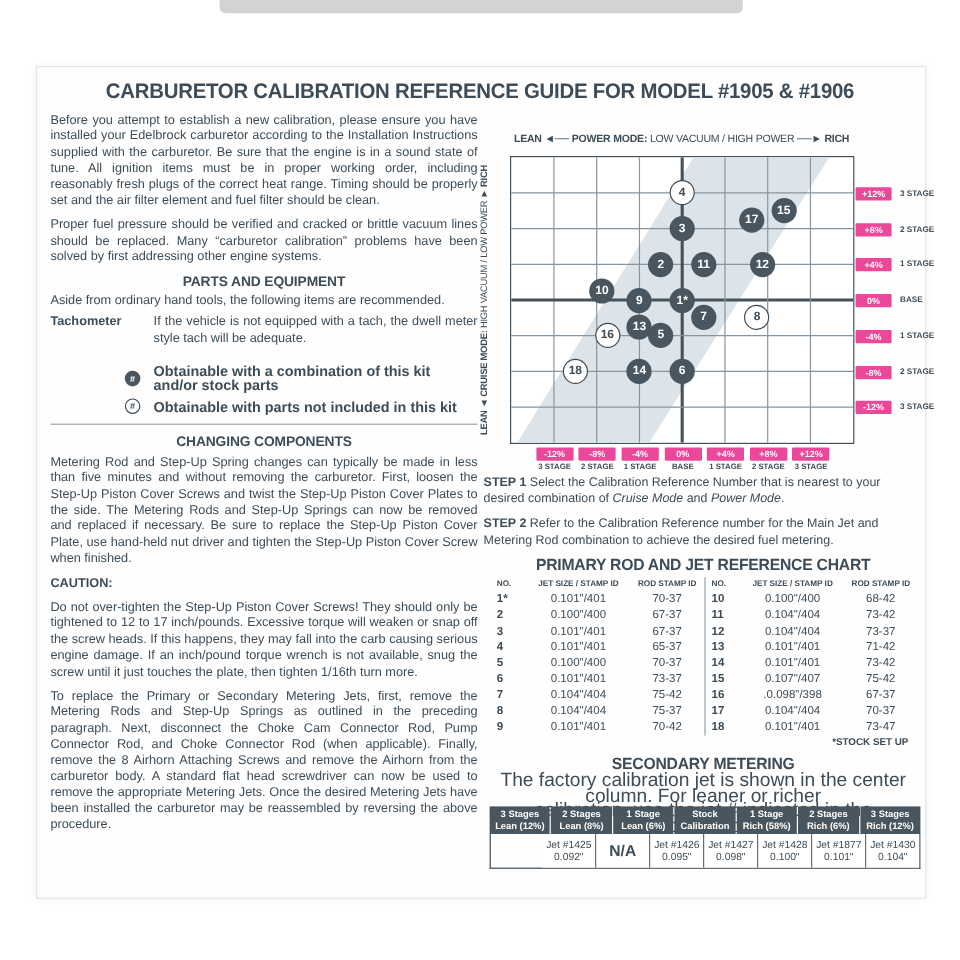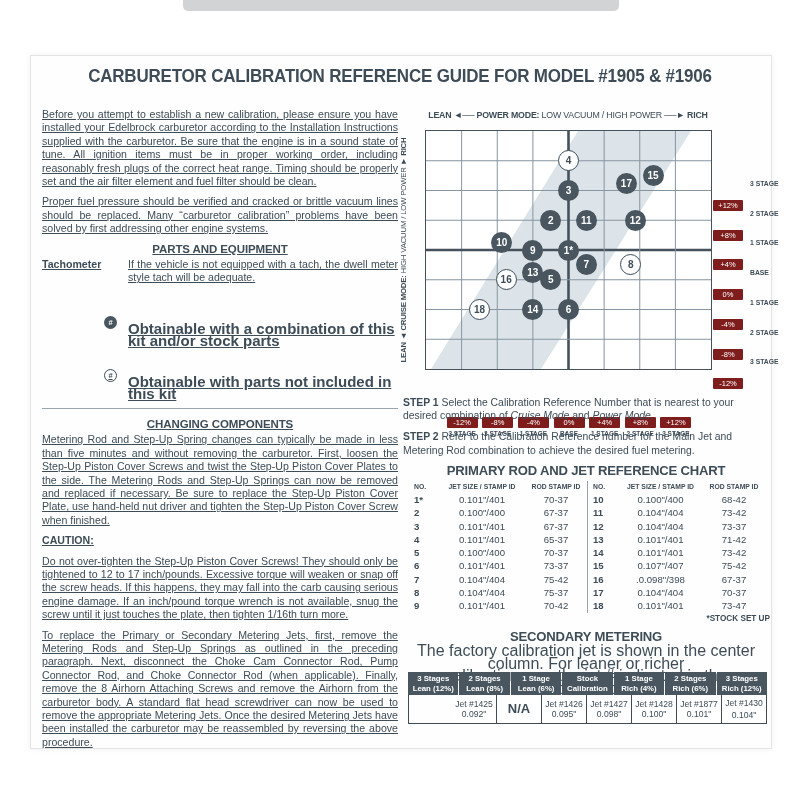--- a/index.html
+++ b/index.html
@@ -19,40 +19,40 @@
     background:#fefefe;border:1px solid #e4e4e4;
     box-shadow:0 0 6px rgba(0,0,0,.06);
   }
   .doc-title{
     position:absolute;left:40px;top:66px;width:720px;
     text-align:center;font-weight:bold;font-size:17.5px;letter-spacing:-.2px;
     transform:scaleX(.97);color:#3d4c57;
   }
   
   .left-col{
-    position:absolute;left:42px;top:108px;width:356px;
-    font-size:10.6px;line-height:13.4px;text-align:justify;text-decoration:underline;
+    position:absolute;left:42px;top:94px;width:356px;
+    font-size:10.6px;line-height:13.4px;text-align:justify;
   }
   .left-col p{margin:0 0 7px 0;}
   .sec-head{
     text-align:center;font-weight:bold;font-size:11.5px;margin:4px 0 2px 0;
     letter-spacing:-.1px;
   }
   .parts-item{display:grid;grid-template-columns:86px 1fr;margin:0 0 7px 0;}
   .parts-item .term{font-weight:bold;text-align:left;}
   .parts-item .desc{text-align:justify;}
   .legend-row{display:flex;align-items:center;margin:5px 0 5px 62px;text-align:left;}
   .legend-sym{
     width:13px;height:13px;border-radius:50%;flex:0 0 13px;
     display:flex;align-items:center;justify-content:center;
     font-size:7.5px;font-weight:bold;margin-right:11px;
   }
   .legend-sym.filled{background:#49565f;color:#fff;}
   .legend-sym.open{background:#fff;border:1.3px solid #3d4c57;color:#3d4c57;box-sizing:border-box;}
-  .legend-row .legend-text{font-weight:bold;font-size:15px;line-height:12px;margin-top:24px;}
+  .legend-row .legend-text{font-weight:bold;font-size:12px;line-height:12px;}
   .divider-top{border-top:1px solid #9aa5ad;padding-top:5px;margin-top:8px;}
   .caution-label{font-weight:bold;margin:2px 0 0 0;text-align:left;}
   
   .chart-top-axis{
     position:absolute;left:418px;top:110px;width:300px;text-align:center;
     font-size:8.8px;letter-spacing:-.2px;white-space:nowrap;
   }
   .chart-top-axis b{font-weight:bold;}
   .chart-left-axis{
     position:absolute;left:399px;top:372px;width:244px;
@@ -66,24 +66,23 @@
   }
   .chart-frame svg{position:absolute;left:0;top:0;}
   .cal-point{
     position:absolute;width:21px;height:21px;border-radius:50%;
     display:flex;align-items:center;justify-content:center;
     font-weight:bold;font-size:10px;box-sizing:border-box;
   }
   .cal-point.filled{background:#49565f;color:#fff;}
   .cal-point.open{background:#fff;border:1.6px solid #3d4c57;color:#3d4c57;}
   .tick-badge{
-    background:#7f1d1d;color:#fff;font-weight:normal;font-size:7.5px;
+    background:#ec4899;color:#fff;font-weight:bold;font-size:7.5px;
     display:flex;align-items:center;justify-content:center;
     border-radius:1px;
-    margin-top:44px;
   }
   .rt{position:absolute;display:flex;align-items:center;}
   .rt .tick-badge{width:30px;height:11px;}
   .rt .stage{margin-left:7px;font-size:6.8px;font-weight:bold;white-space:nowrap;}
   .bt{position:absolute;width:44px;display:flex;flex-direction:column;align-items:center;}
   .bt .tick-badge{width:31px;height:11px;}
   .bt .stage{margin-top:2px;font-size:6.5px;font-weight:bold;white-space:nowrap;}
   
   .steps{
     position:absolute;left:403px;top:396px;width:362px;
@@ -104,21 +103,21 @@
   .pt-half.right{border-left:1px solid #97a2aa;}
   .pt-grid{display:grid;grid-template-columns:30px 1fr 62px;}
   .pt-grid .h{
     font-size:6.8px;font-weight:bold;text-align:center;padding:2px 0 3px 0;
     white-space:nowrap;
   }
   .pt-grid .h.no{text-align:left;padding-left:5px;}
   .pt-grid .c{font-size:9.6px;text-align:center;height:13.3px;line-height:13.3px;}
   .pt-grid .c.no{text-align:left;padding-left:5px;font-weight:bold;}
   .stock-note{
-    position:absolute;left:414px;top:614px;width:356px;text-align:right;
+    position:absolute;left:401px;top:614px;width:356px;text-align:right;
     font-size:8.2px;font-weight:bold;
   }
   
   .secondary-title{
     position:absolute;left:405px;top:629px;width:362px;text-align:center;
     font-weight:bold;font-size:13.5px;transform:scaleX(.97);letter-spacing:-.2px;
   }
   .secondary-desc{
     position:absolute;left:405px;top:645px;width:362px;text-align:center;
     font-size:16px;line-height:12.5px;
@@ -131,36 +130,37 @@
     flex:1;background:#49565f;color:#fff;font-weight:bold;font-size:7.8px;
     text-align:center;line-height:9.5px;padding:2px 0;margin-right:1px;
   }
   .st-h:last-child{margin-right:0;}
   .st-bodyrow{display:flex;border:1.5px solid #3f4c56;border-top:none;padding-left:43px;}
   .st-c{
     flex:1;background:#fff;text-align:center;font-size:8.6px;line-height:10.5px;
     padding:3px 0;border-right:1px solid #3f4c56;
     display:flex;flex-direction:column;justify-content:center;min-height:22px;
   }
-  .st-c:last-child{border-right:none;justify-content:space-between;}
+  .st-c:last-child{border-right:none;}
   .st-c .na{font-size:13px;font-weight:bold;}
 </style>
 </head>
 <body>
 
 <div class="photo-strip"></div>
 
 <div class="page"></div>
 
 <div class="doc-title">CARBURETOR CALIBRATION REFERENCE GUIDE FOR MODEL #1905 &amp; #1906</div>
 
 <div class="left-col">
   <p>Before you attempt to establish a new calibration, please ensure you have installed your Edelbrock carburetor according to the Installation Instructions supplied with the carburetor. Be sure that the engine is in a sound state of tune. All ignition items must be in proper working order, including reasonably fresh plugs of the correct heat range. Timing should be properly set and the air filter element and fuel filter should be clean.</p>
   <p>Proper fuel pressure should be verified and cracked or brittle vacuum lines should be replaced. Many “carburetor calibration” problems have been solved by first addressing other engine systems.</p>
   <div class="sec-head">PARTS AND EQUIPMENT</div>
+  <p style="margin-bottom:5px">Aside from ordinary hand tools, the following items are recommended.</p>
   <div id="parts-items">
       <div class="parts-item">
         <div class="term">Tachometer</div>
         <div class="desc">If the vehicle is not equipped with a tach, the dwell meter style tach will be adequate.</div>
       </div>
       <div class="parts-item">
       </div>
     </div>
   <div id="legend">
       <div class="legend-row">
@@ -395,21 +395,21 @@
       <div class="st-h">
         <div>1 Stage</div>
         <div>Lean (6%)</div>
       </div>
       <div class="st-h">
         <div>Stock</div>
         <div>Calibration</div>
       </div>
       <div class="st-h">
         <div>1 Stage</div>
-        <div>Rich (4%)</div>
+        <div>Rich (58%)</div>
       </div>
       <div class="st-h">
         <div>2 Stages</div>
         <div>Rich (6%)</div>
       </div>
       <div class="st-h">
         <div>3 Stages</div>
         <div>Rich (12%)</div>
       </div>
     </div>

